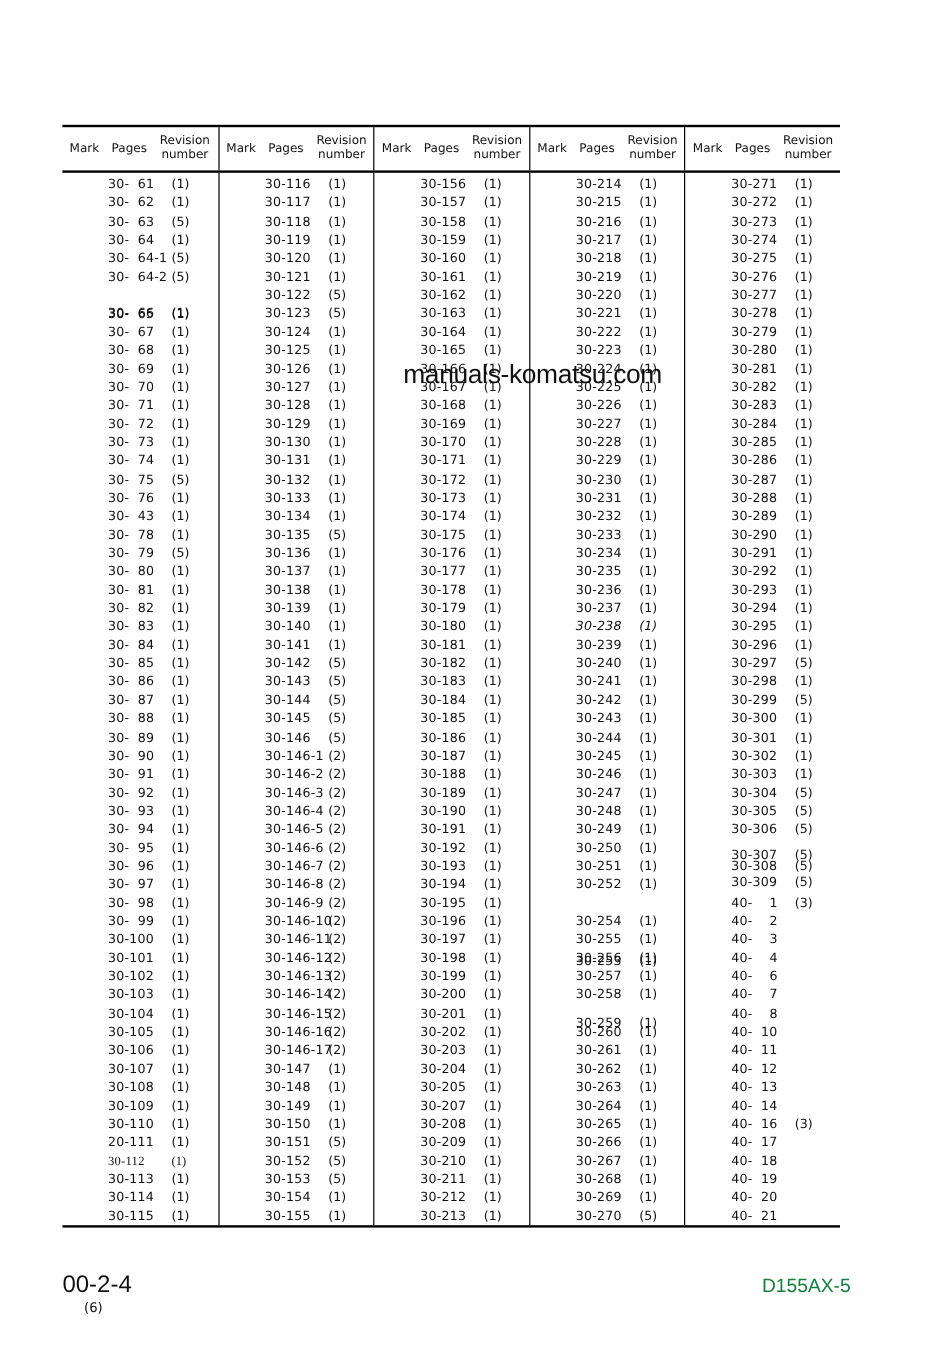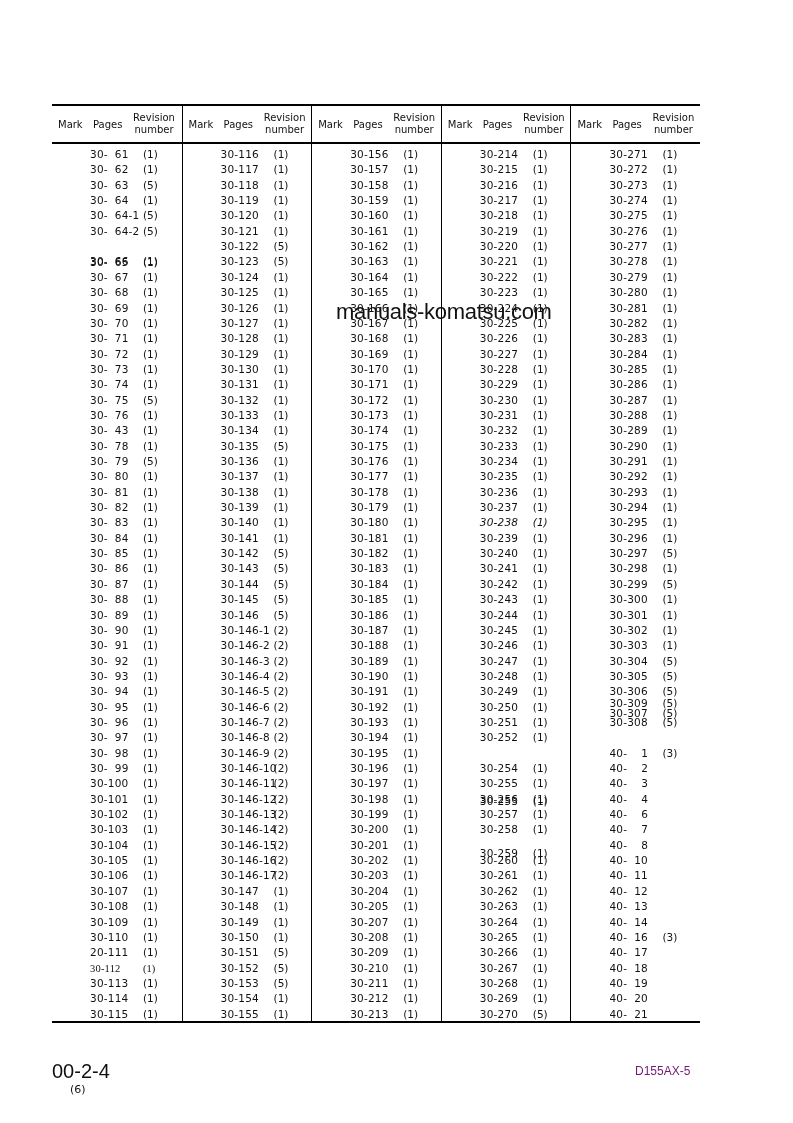--- a/index.html
+++ b/index.html
@@ -20,21 +20,21 @@
   .col + .col { border-left:1px solid #000; }
   .row { position:absolute; left:0; width:100%; height:15px; font-size:10.5px; line-height:15px; }
   .pg { position:absolute; left:38px; white-space:pre; letter-spacing:0.2px; }
   .rv { position:absolute; left:91px; white-space:pre; }
   .watermark { position:absolute; left:336px; top:299px; font-family:"Liberation Sans", sans-serif;
                font-size:22px; color:#111; letter-spacing:-0.3px; white-space:nowrap; }
   .footer-left { position:absolute; left:52px; top:1060px; font-family:"Liberation Sans", sans-serif;
                  font-size:20px; color:#111; }
   .footer-sub { position:absolute; left:70px; top:1083px; font-size:11px; color:#111; }
   .footer-right { position:absolute; left:635px; top:1064px; font-family:"Liberation Sans", sans-serif;
-                  font-size:12px; color:#701a75; }
+                  font-size:16px; color:#15803d; }
 </style>
 </head>
 <body>
 
 <div class="table">
   <div class="header" id="header-row">
       <div class="group" style="left: 0px;">
         <span class="hcell h-mark">Mark</span>
         <span class="hcell h-pages">Pages</span>
         <span class="hcell h-rev"><span>Revision</span><br><span>number</span></span>
@@ -1127,21 +1127,21 @@
           <span class="rv">(5)</span>
         </div>
         <div class="row" style="top: 562px;">
           <span class="pg">30-307</span>
           <span class="rv">(5)</span>
         </div>
         <div class="row" style="top: 570.95px;">
           <span class="pg">30-308</span>
           <span class="rv">(5)</span>
         </div>
-        <div class="row" style="top: 552px; text-align: right;">
+        <div class="row" style="top: 584px; text-align: right;">
           <span class="pg">30-309</span>
           <span class="rv">(5)</span>
         </div>
         <div class="row" style="top: 601.65px;">
           <span class="pg">40-    1</span>
           <span class="rv">(3)</span>
         </div>
         <div class="row" style="top: 617px;">
           <span class="pg">40-    2</span>
           <span class="rv"></span>

